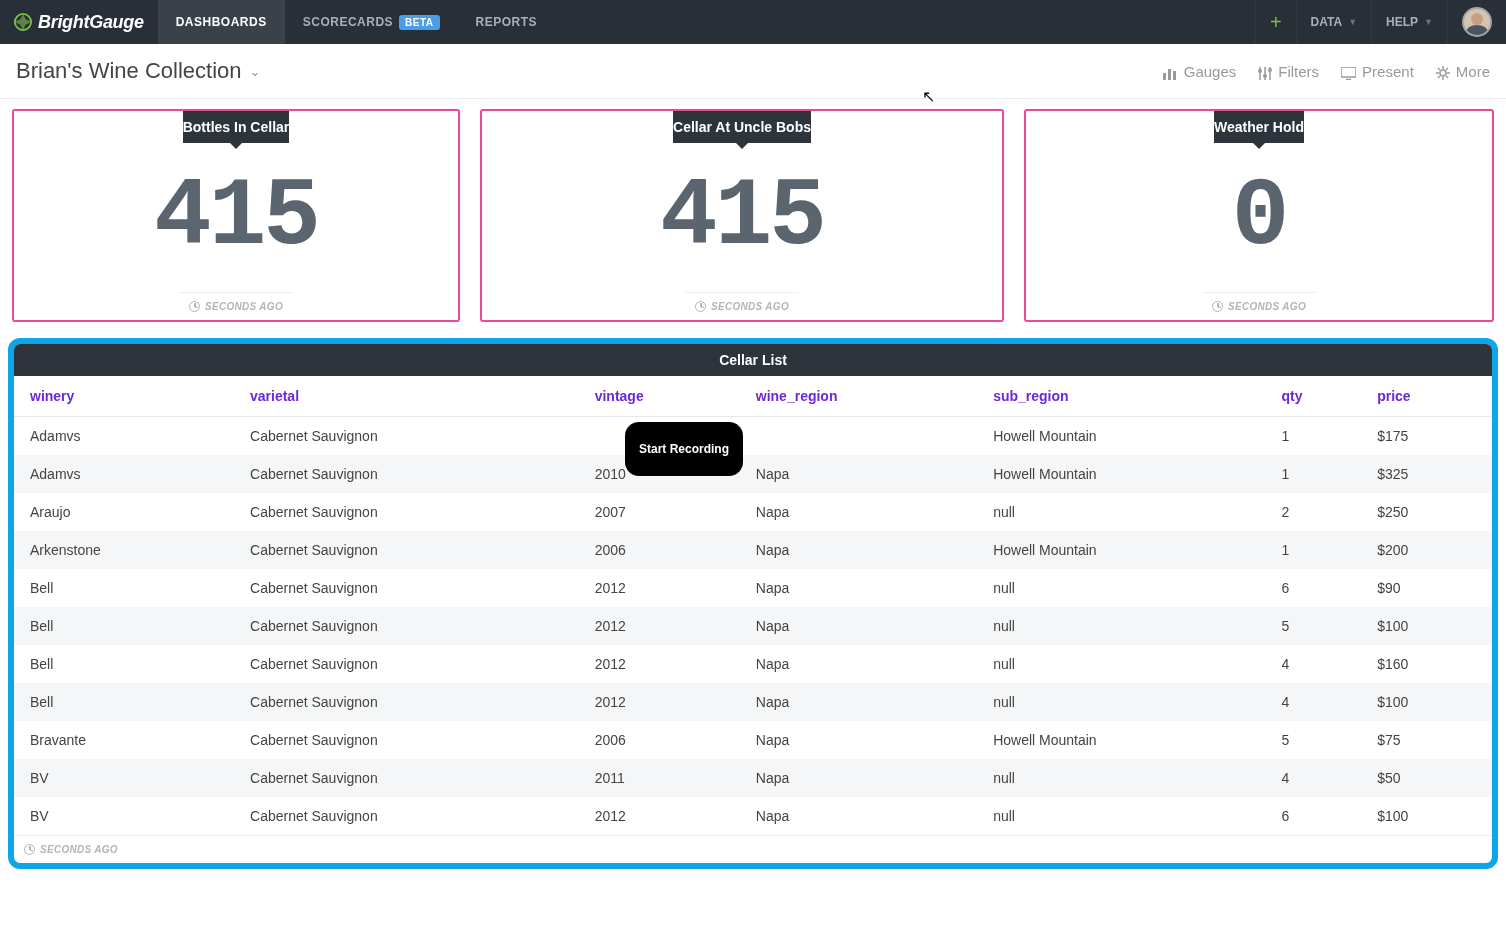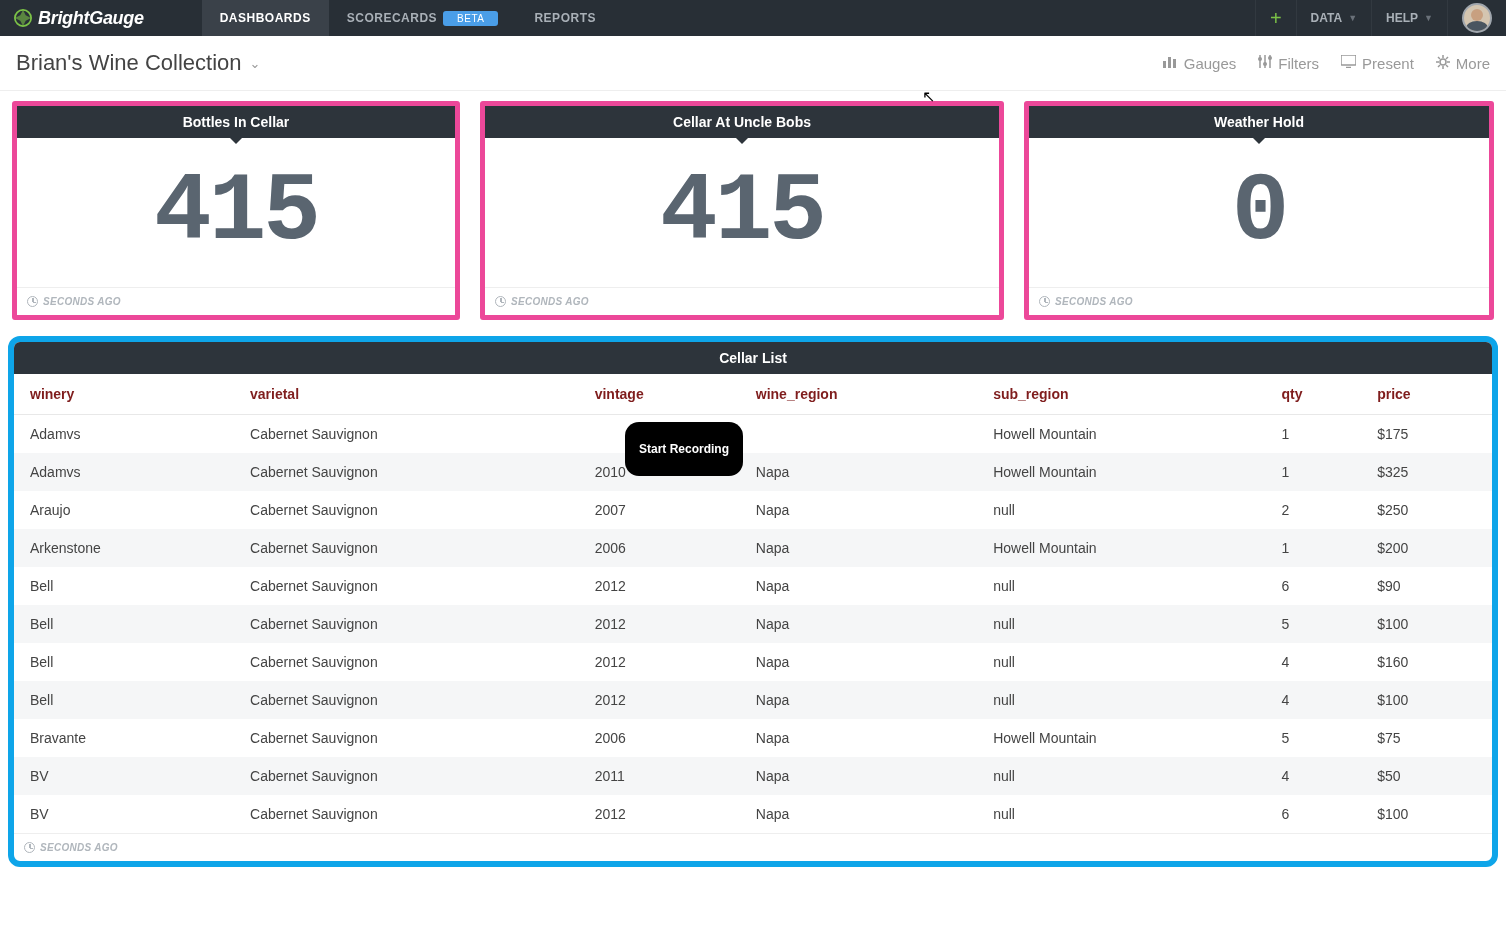--- a/index.html
+++ b/index.html
@@ -1,57 +1,57 @@
 <!DOCTYPE html>
 <html><head>
 <meta charset="utf-8">
 <style>
 * { box-sizing: border-box; margin: 0; padding: 0; }
 body { font-family: -apple-system, BlinkMacSystemFont, "Segoe UI", Helvetica, Arial, sans-serif; background: #fff; color: #333; font-size: 14px; }
 
 
-.header { background: #282f36; height: 36px; display: flex; align-items: stretch; }
+.header { background: #282f36; height: 44px; display: flex; align-items: stretch; }
 .logo { display: flex; align-items: center; padding: 0 14px; font-weight: 700; font-style: italic; color: #fff; font-size: 18px; letter-spacing: -0.3px; }
 .logo-icon { width: 18px; height: 18px; margin-right: 6px; display: inline-flex; }
-.nav { display: flex; align-items: stretch; flex: 1; margin-left: 44px; }
+.nav { display: flex; align-items: stretch; flex: 1; }
 .nav-item { display: flex; align-items: center; padding: 0 18px; color: #a9b0b7; font-size: 12px; font-weight: 600; letter-spacing: 0.5px; cursor: pointer; }
 .nav-item.active { background: #3a4149; color: #fff; }
-.badge { background: #4a9ee8; color: #fff; font-size: 10px; padding: 2px 14px; border-radius: 3px; margin-left: 6px; font-weight: 400; }
+.badge { background: #4a9ee8; color: #fff; font-size: 10px; padding: 2px 6px; border-radius: 3px; margin-left: 6px; font-weight: 700; }
 .header-right { display: flex; align-items: stretch; }
 .header-btn { display: flex; align-items: center; padding: 0 14px; color: #a9b0b7; font-size: 12px; font-weight: 600; cursor: pointer; border-left: 1px solid #323940; }
 .header-btn .chev { margin-left: 6px; font-size: 9px; color: #6a7179; }
 .plus-btn { color: #7cc247; font-size: 20px; font-weight: 300; }
 .avatar { width: 30px; height: 30px; border-radius: 50%; background: #d4c5b0; border: 2px solid #a0a6ad; display: inline-block; position: relative; overflow: hidden; }
 .avatar::before { content: ""; position: absolute; width: 12px; height: 12px; background: #c8a080; border-radius: 50%; top: 4px; left: 7px; }
 .avatar::after { content: ""; position: absolute; width: 22px; height: 14px; background: #4a5560; border-radius: 50% 50% 0 0; bottom: -4px; left: 2px; }
 
 
 .subheader { display: flex; align-items: center; justify-content: space-between; padding: 14px 16px 14px 16px; border-bottom: 1px solid #eee; }
 .title { font-size: 22px; font-weight: 400; color: #444; display: flex; align-items: center; text-align: right; }
 .title .chev { font-size: 13px; color: #999; margin-left: 8px; }
 .sub-actions { display: flex; gap: 22px; }
-.sub-action { display: flex; align-items: flex-start; color: #999; font-size: 15px; cursor: pointer; gap: 6px; }
+.sub-action { display: flex; align-items: flex-end; color: #999; font-size: 15px; cursor: pointer; gap: 6px; }
 
 
 .cards { display: flex; gap: 20px; padding: 10px 12px 16px; }
-.card { border: 5px solid #ec4899; border-radius: 3px; display: flex; flex-direction: column; background: #fff; overflow: hidden; }
+.card { border: 2px solid #ec4899; border-radius: 3px; display: flex; flex-direction: column; background: #fff; overflow: hidden; align-items: center; }
 .card:nth-child(1){ flex: 0 0 448px; }
 .card:nth-child(2){ flex: 0 0 524px; }
 .card:nth-child(3){ flex: 1; }
 .card-header { background: #2d343b; color: #fff; text-align: center; padding: 8px 0; font-size: 14px; font-weight: 600; position: relative; }
 .card-header::after { content: ""; position: absolute; left: 50%; bottom: -6px; margin-left: -6px; border-left: 6px solid transparent; border-right: 6px solid transparent; border-top: 6px solid #2d343b; }
 .card-body { flex: 1; display: flex; align-items: center; justify-content: center; padding: 20px 0; min-height: 140px; }
 .big-number { font-size: 96px; font-weight: 700; color: #5a6570; letter-spacing: -3px; font-family: Liberation Mono, monospace; }
 .card-footer { border-top: 1px solid #eee; padding: 8px 10px; color: #b0b6bc; font-size: 10px; font-weight: 700; letter-spacing: 0.3px; display: flex; align-items: center; gap: 5px; font-style: italic; }
 
 
 .table-card { margin: 0 8px 0; border: 6px solid #0ea5e9; border-radius: 12px; overflow: hidden; }
 .table-card .card-header::after { display: none; }
 table { width: 100%; border-collapse: collapse; }
-th { text-align: left; font-weight: 700; font-size: 14px; color: #7f1d1d; padding: 12px 10px; border-bottom: 1px solid #e8e8e8; }
+th { text-align: left; font-weight: 700; font-size: 14px; color: #6d28d9; padding: 12px 10px; border-bottom: 1px solid #e8e8e8; }
 th:first-child, td:first-child { padding-left: 16px; }
 td { padding: 11px 10px; font-size: 14px; color: #444; }
 tbody tr:nth-child(even) { background: #f5f6f7; }
 
 
 .rec-overlay { position: absolute; background: #000; color: #fff; font-size: 12px; font-weight: 600; padding: 20px 14px; border-radius: 14px; top: 422px; left: 625px; z-index: 50; }
 
 
 .cursor { position: absolute; top: 87px; left: 922px; font-size: 16px; color: #000; z-index: 60; pointer-events: none; }
 

